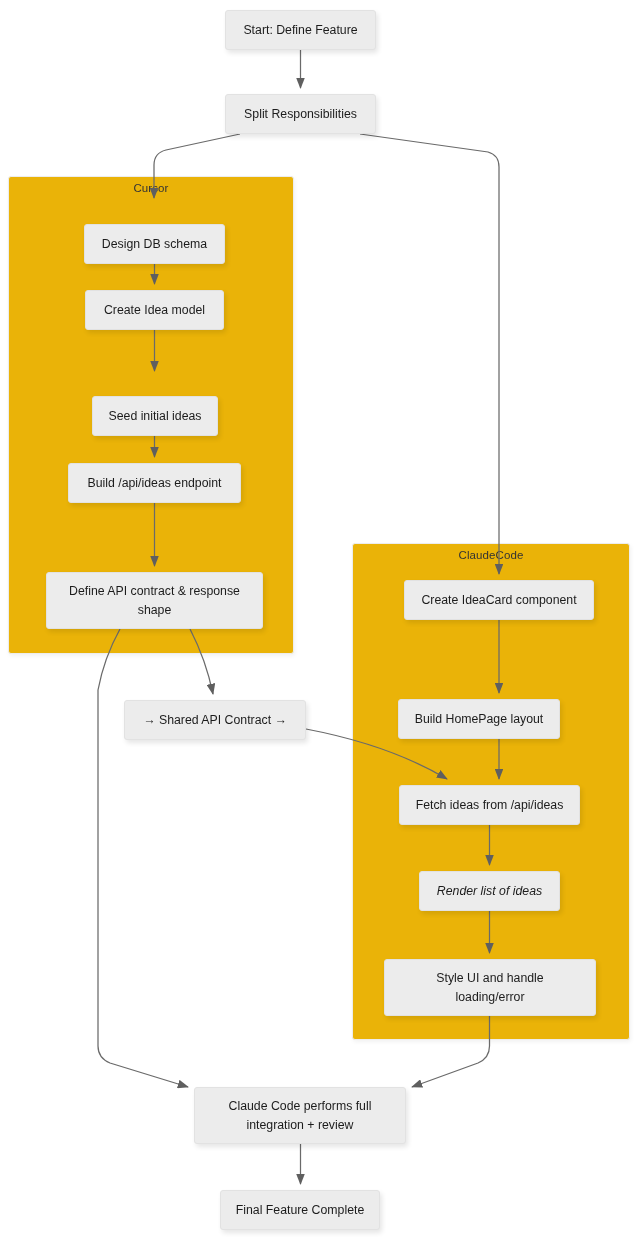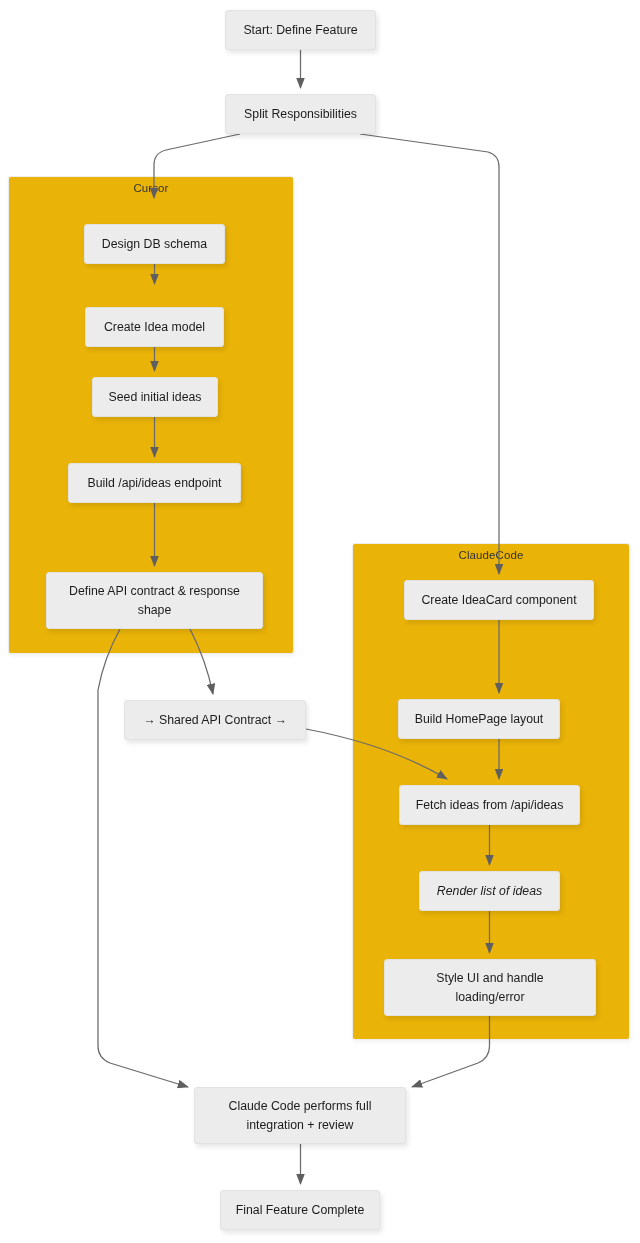--- a/index.html
+++ b/index.html
@@ -131,25 +131,25 @@
   </div>
 
   <div class="node" style="left:225px; top:94px; width:151px; height:40px;">
     <span class="node-text">Split Responsibilities</span>
   </div>
 
   <div class="node" style="left:84px; top:204px; width:141px; height:40px;margin-top:20px;">
     <span class="node-text">Design DB schema</span>
   </div>
 
-  <div class="node" style="left:85px; top:290px; width:139px; height:40px;margin-top:17px;">
+  <div class="node" style="left:85px; top:290px; width:139px; height:40px;">
     <span class="node-text">Create Idea model</span>
   </div>
 
-  <div class="node" style="left:92px; top:377px; width:126px; height:40px;align-items:center;">
+  <div class="node" style="left:92px; top:396px; width:126px; height:40px;align-items:center;">
     <span class="node-text">Seed initial ideas</span>
   </div>
 
   <div class="node" style="left:68px; top:463px; width:173px; height:40px;">
     <span class="node-text">Build /api/ideas endpoint</span>
   </div>
 
   <div class="node" style="left:46px; top:572px; width:217px; height:57px;">
     <span class="node-text">Define API contract &amp; response
 shape</span>

